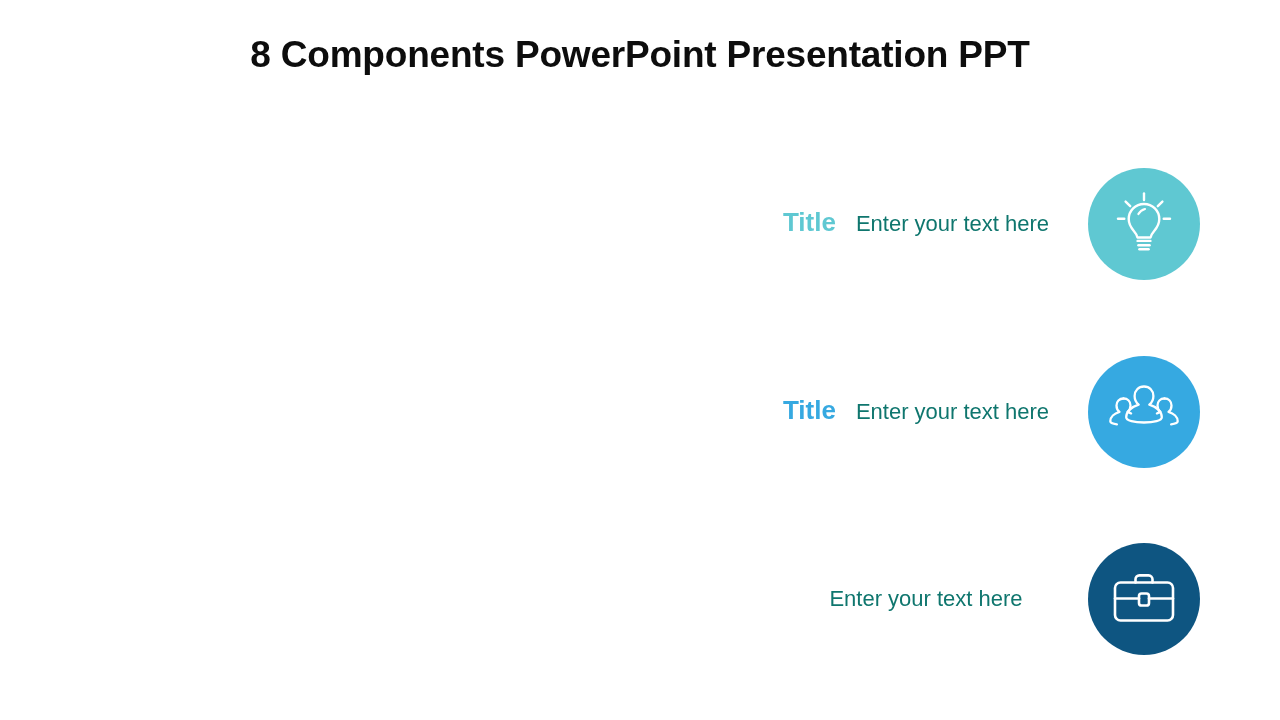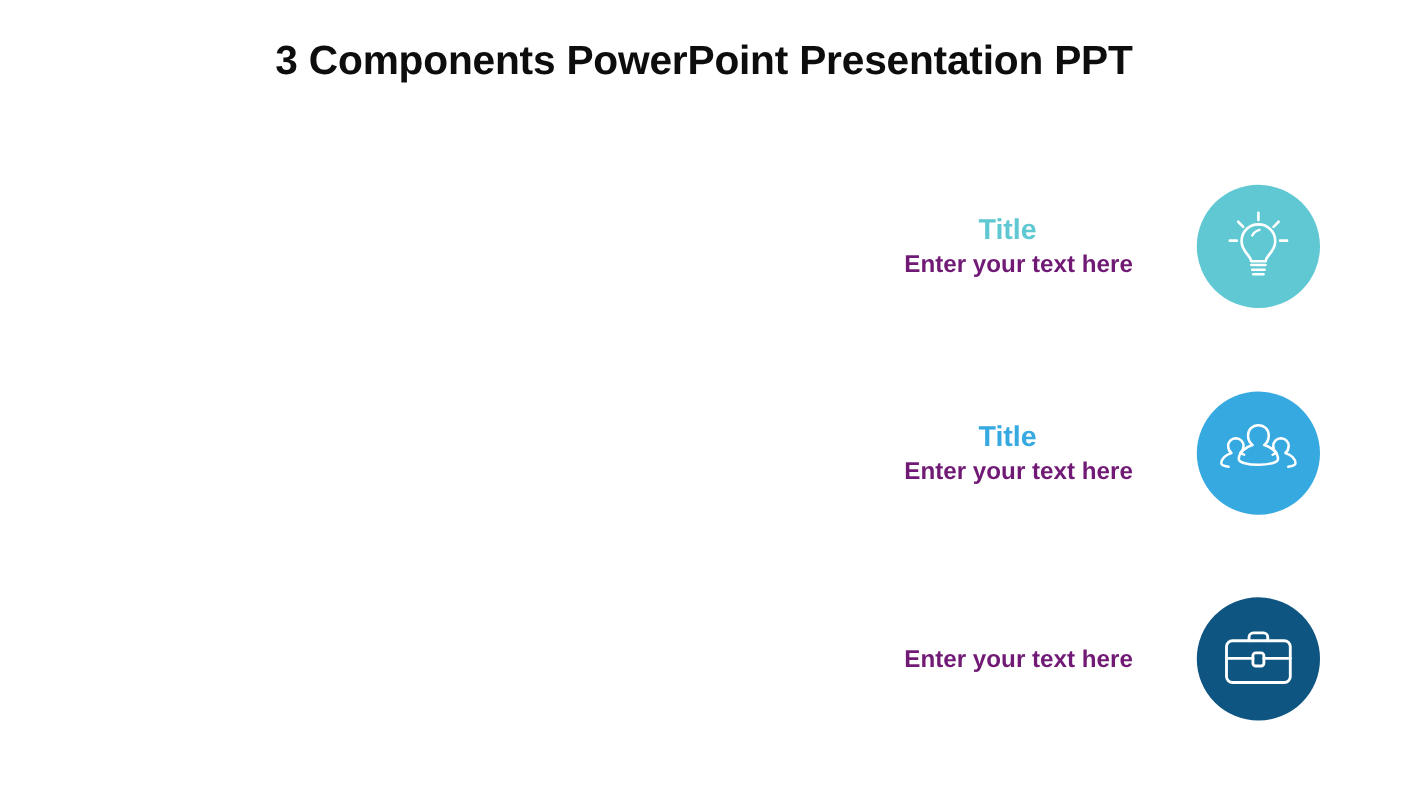--- a/index.html
+++ b/index.html
@@ -75,60 +75,60 @@
     flex-direction: row;
     align-items: center;
     justify-content: flex-end;
   }
   .item-0 { top: 0px; }
   .item-1 { top: 188px; }
   .item-2 { top: 375px; }
 
   .item-text {
     display: flex;
-    flex-direction: column;
+    flex-direction: row;
     align-items: center;
     justify-content: center;
     margin-right: 22px;
     width: 300px;
   }
   .item-title {
     font-family: "Liberation Sans", sans-serif;
     font-weight: bold;
     font-size: 26px;
     line-height: 1.15;
     margin-bottom: 3px;
     white-space: nowrap;
   }
   .item-desc {
     font-family: "Liberation Sans", sans-serif;
-    font-weight: bold;
+    font-weight: normal;
     font-size: 22px;
-    color: #701a75;
+    color: #0f766e;
     line-height: 1.2;
     white-space: nowrap;
     margin-left: 20px;
   }
   .item-icon {
     width: 112px;
     height: 112px;
     border-radius: 50%;
     display: flex;
     align-items: center;
     justify-content: center;
     flex: 0 0 auto;
   }
   .item-icon svg { display: block; }
 </style>
 </head>
 <body>
 
 <div id="slide">
 
-  <div id="slide-title">3 Components PowerPoint Presentation PPT</div>
+  <div id="slide-title">8 Components PowerPoint Presentation PPT</div>
 
 
   <div id="items">
 
     <div class="item item-0">
       <div class="item-text">
         <div class="item-title" style="color:#5FC8D2;" style-color="#5FC8D2">Title</div>
         <div class="item-desc">Enter your text here</div>
       </div>
       <div class="item-icon" style="background:#5FC8D2;">

